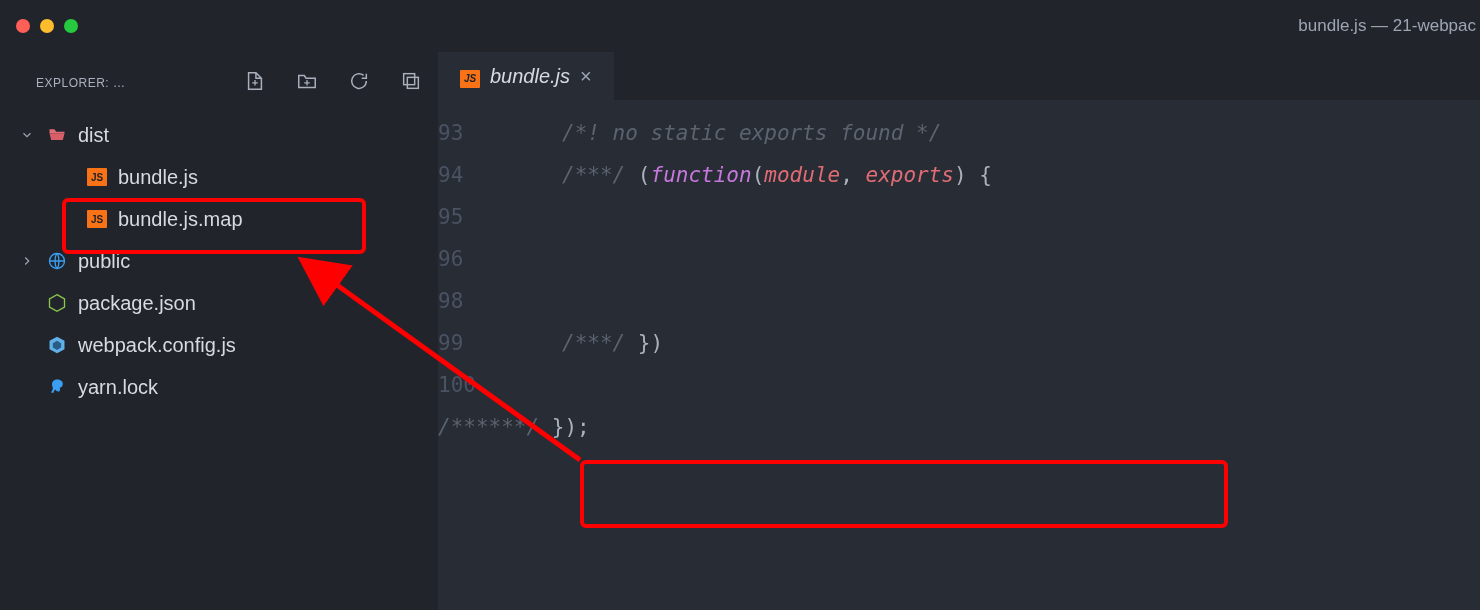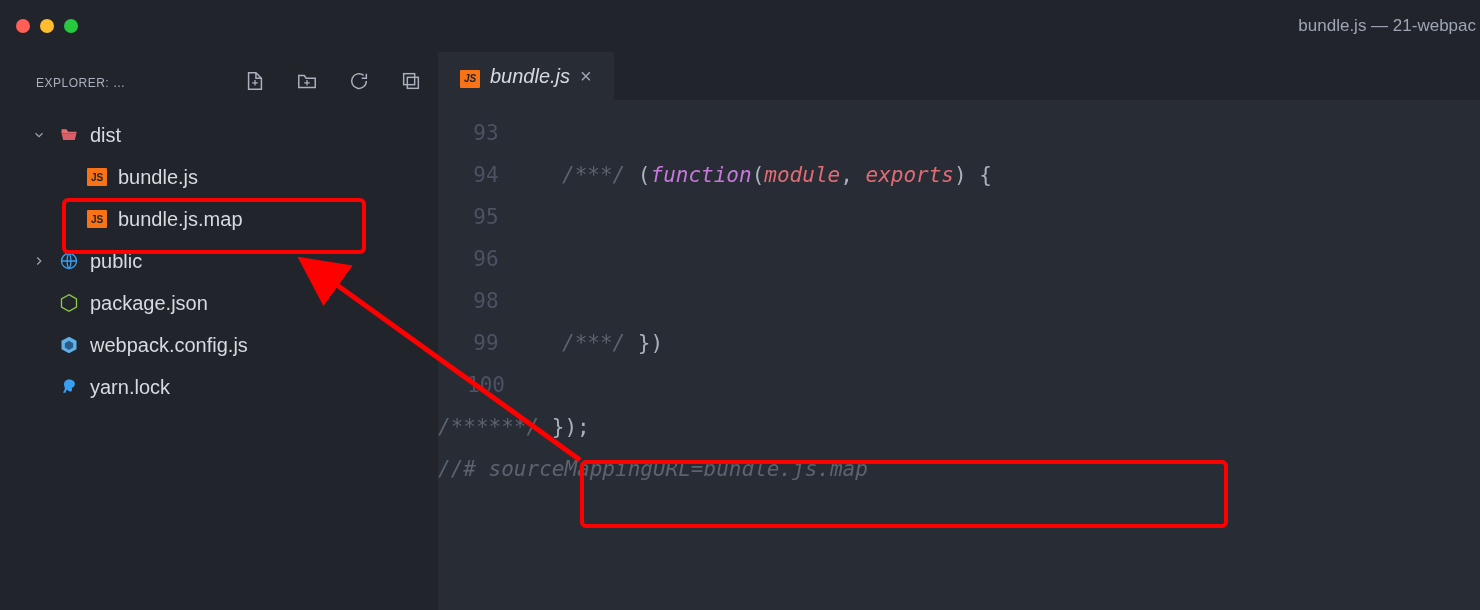--- a/index.html
+++ b/index.html
@@ -69,21 +69,21 @@
     gap: 30px;
     color: #aab0bd;
   }
   .sidebar-actions svg { width:22px; height:22px; fill:none; stroke:#aab0bd; stroke-width:1.6; }
 
   .tree { font-size: 20px; }
   .tree-row {
     display:flex;
     align-items:center;
     height: 42px;
-    padding-left: 32px;
+    padding-left: 20px;
     gap: 10px;
     white-space: nowrap;
   }
   .tree-row.level2 { padding-left: 86px; }
   .tree-row .chev { width:16px; color:#9da5b4; }
   .tree-row .icon { width:22px; display:flex; justify-content:center; }
   .tree-row .label { color:#d7dae0; }
 
   .icon-folder { color:#e06c75; }
   .icon-js {
@@ -140,21 +140,21 @@
     font-family: "SF Mono", Menlo, Consolas, monospace;
     font-size: 21px;
     line-height: 42px;
     position:relative;
   }
   .code-line {
     display:flex;
   }
   .gutter {
     width: 96px;
-    text-align:center;
+    text-align:left;
     color:#4b5263;
     padding-right: 28px;
     flex-shrink:0;
     user-select:none;
   }
   .code-content {
     white-space:pre;
   }
   .comment{color:#5c6370;font-style:italic;}
   .keyword{color:#c678dd;font-style:italic;}
@@ -292,20 +292,21 @@
       <div class="tab">
         <span class="icon"><span class="icon-js">JS</span></span>
         <span>bundle.js</span>
         <span class="close">×</span>
       </div>
     </div>
     <div class="code">
 
       <div class="code-line">
         <div class="gutter">93</div>
+        <div class="code-content"><span class="comment">/*! no static exports found */</span></div>
       </div>
 
       <div class="code-line">
         <div class="gutter">94</div>
         <div class="code-content"><span class="comment">/***/</span><span class="punc"> (</span><span class="keyword">function</span><span class="punc">(</span><span class="param">module</span><span class="punc">, </span><span class="param">exports</span><span class="punc">) {</span></div>
       </div>
 
       <div class="code-line">
         <div class="gutter">95</div>
         <div class="code-content"></div>
@@ -328,21 +329,20 @@
       <div class="code-line">
         <div class="gutter">100</div>
         <div class="code-content"></div>
       </div>
 
       <div class="code-line">
         <div class="code-content"><span class="comment">/******/</span><span class="punc"> });</span></div>
       </div>
 
       <div class="code-line">
-        <div class="code-content"><span class="comment">//# sourceMappingURL=bundle.js.map</span></div>
       </div>
 
     </div>
   </div>
 </div>
 
 <div class="highlight-box" style="left:62px; top:198px; width:296px; height:48px;"></div>
 <div class="highlight-box" style="left:580px; top:460px; width:640px; height:60px;"></div>
 
 <svg class="arrow-svg">

